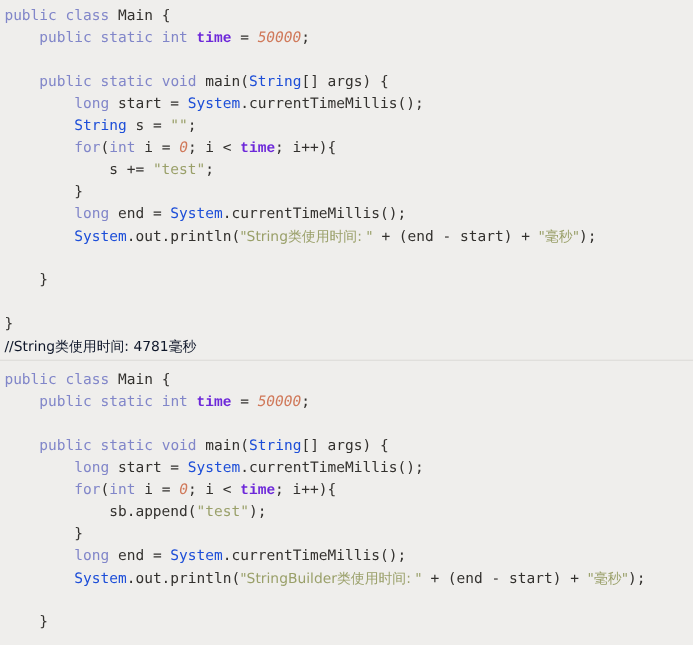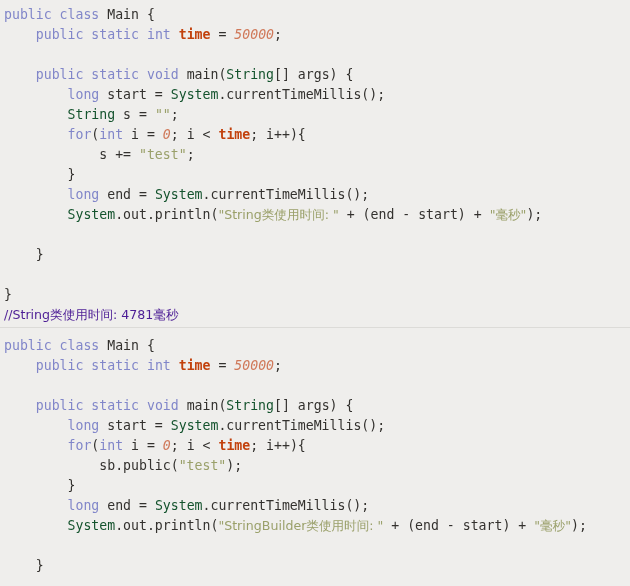--- a/index.html
+++ b/index.html
@@ -38,26 +38,26 @@
   .line {
     height: 20px;
     line-height: 20px;
     font-size: 13.2px;
     white-space: pre;
     color: #2b2b2b;
     letter-spacing: 0px;
   }
   
   .kw   { color: #8186c9; }            
-  .typ  { color: #14532d; }            
+  .typ  { color: #1d4ed8; }            
   .num  { color: #d0795a; font-style: italic; }            
   .str  { color: #9aa06a; }            
-  .fld  { color: #c2410c; font-weight: bold; }  
+  .fld  { color: #6d28d9; font-weight: bold; font-family: Liberation Mono, monospace; }  
   .pln  { color: #33312e; }            
-  .cmt  { color: #4c1d95; }            
+  .cmt  { color: #0f172a; }            
   .cjk  { font-family: "DejaVu Sans", "Liberation Sans", sans-serif; font-size: 12.6px; }
 </style>
 </head>
 <body>
 
 <div class="code-page">
   <div class="code-block first">
       <div class="line"><span class="kw">public</span><span class="pln"> </span><span class="kw">class</span><span class="pln"> Main {</span></div>
       <div class="line"><span class="pln">    </span><span class="kw">public</span><span class="pln"> </span><span class="kw">static</span><span class="pln"> </span><span class="kw">int</span><span class="pln"> </span><span class="fld">time</span><span class="pln"> = </span><span class="num">50000</span><span class="pln">;</span></div>
       <div class="line">&nbsp;</div>
@@ -76,20 +76,20 @@
       <div class="line"><span class="cmt cjk">//String类使用时间: 4781毫秒</span></div>
     </div>
   <div class="block-divider"></div>
   <div class="code-block second">
       <div class="line"><span class="kw">public</span><span class="pln"> </span><span class="kw">class</span><span class="pln"> Main {</span></div>
       <div class="line"><span class="pln">    </span><span class="kw">public</span><span class="pln"> </span><span class="kw">static</span><span class="pln"> </span><span class="kw">int</span><span class="pln"> </span><span class="fld">time</span><span class="pln"> = </span><span class="num">50000</span><span class="pln">;</span></div>
       <div class="line">&nbsp;</div>
       <div class="line"><span class="pln">    </span><span class="kw">public</span><span class="pln"> </span><span class="kw">static</span><span class="pln"> </span><span class="kw">void</span><span class="pln"> main(</span><span class="typ">String</span><span class="pln">[] args) {</span></div>
       <div class="line"><span class="pln">        </span><span class="kw">long</span><span class="pln"> start = </span><span class="typ">System</span><span class="pln">.currentTimeMillis();</span></div>
       <div class="line"><span class="pln">        </span><span class="kw">for</span><span class="pln">(</span><span class="kw">int</span><span class="pln"> i = </span><span class="num">0</span><span class="pln">; i &lt; </span><span class="fld">time</span><span class="pln">; i++){</span></div>
-      <div class="line"><span class="pln">            sb.public(</span><span class="str">"test"</span><span class="pln">);</span></div>
+      <div class="line"><span class="pln">            sb.append(</span><span class="str">"test"</span><span class="pln">);</span></div>
       <div class="line"><span class="pln">        }</span></div>
       <div class="line"><span class="pln">        </span><span class="kw">long</span><span class="pln"> end = </span><span class="typ">System</span><span class="pln">.currentTimeMillis();</span></div>
       <div class="line"><span class="pln">        </span><span class="typ">System</span><span class="pln">.out.println(</span><span class="str cjk">"StringBuilder类使用时间: "</span><span class="pln"> + (end - start) + </span><span class="str cjk">"毫秒"</span><span class="pln">);</span></div>
       <div class="line">&nbsp;</div>
       <div class="line"><span class="pln">    }</span></div>
     </div>
 </div>
 
 </body></html>

